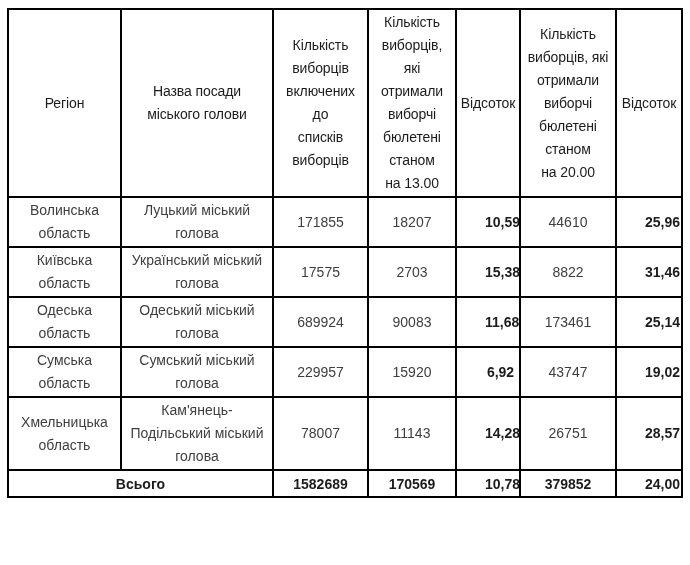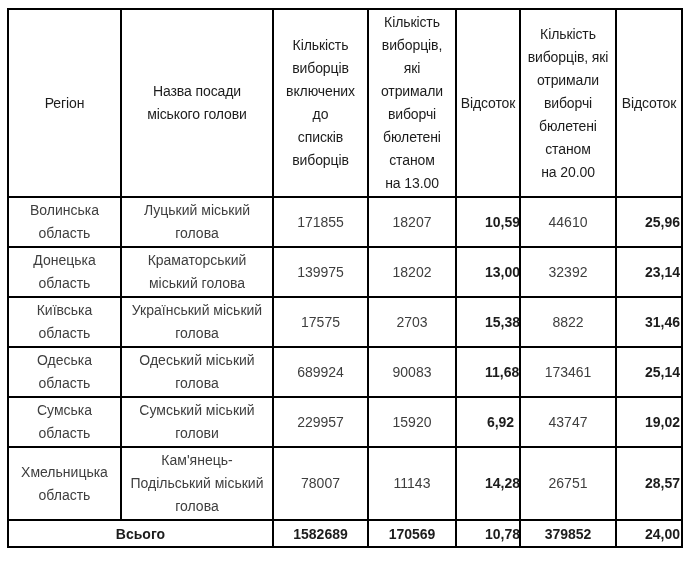--- a/index.html
+++ b/index.html
@@ -95,49 +95,40 @@
       <tr class="r-data">
         <td>Волинська область</td>
         <td>Луцький міський голова</td>
         <td>171855</td>
         <td>18207</td>
         <td class="pct">10,59</td>
         <td>44610</td>
         <td class="pct">25,96</td>
       </tr>
       <tr class="r-data">
-        <td>Донецька область</td>
-        <td>Краматорський міський голова</td>
-        <td>139975</td>
-        <td>18202</td>
-        <td class="pct">13,00</td>
-        <td>32392</td>
-        <td class="pct">23,14</td>
-      </tr>
-      <tr class="r-data">
         <td>Київська область</td>
         <td>Український міський голова</td>
         <td>17575</td>
         <td>2703</td>
         <td class="pct">15,38</td>
         <td>8822</td>
         <td class="pct">31,46</td>
       </tr>
       <tr class="r-data">
         <td>Одеська область</td>
         <td>Одеський міський голова</td>
         <td>689924</td>
         <td>90083</td>
         <td class="pct">11,68</td>
         <td>173461</td>
         <td class="pct">25,14</td>
       </tr>
       <tr class="r-data">
         <td>Сумська область</td>
-        <td>Сумський міський голови</td>
+        <td>Сумський міський голова</td>
         <td>229957</td>
         <td>15920</td>
         <td class="pct">6,92</td>
         <td>43747</td>
         <td class="pct">19,02</td>
       </tr>
       <tr class="r-last">
         <td>Хмельницька область</td>
         <td>Кам'янець-Подільський міський голова</td>
         <td>78007</td>

